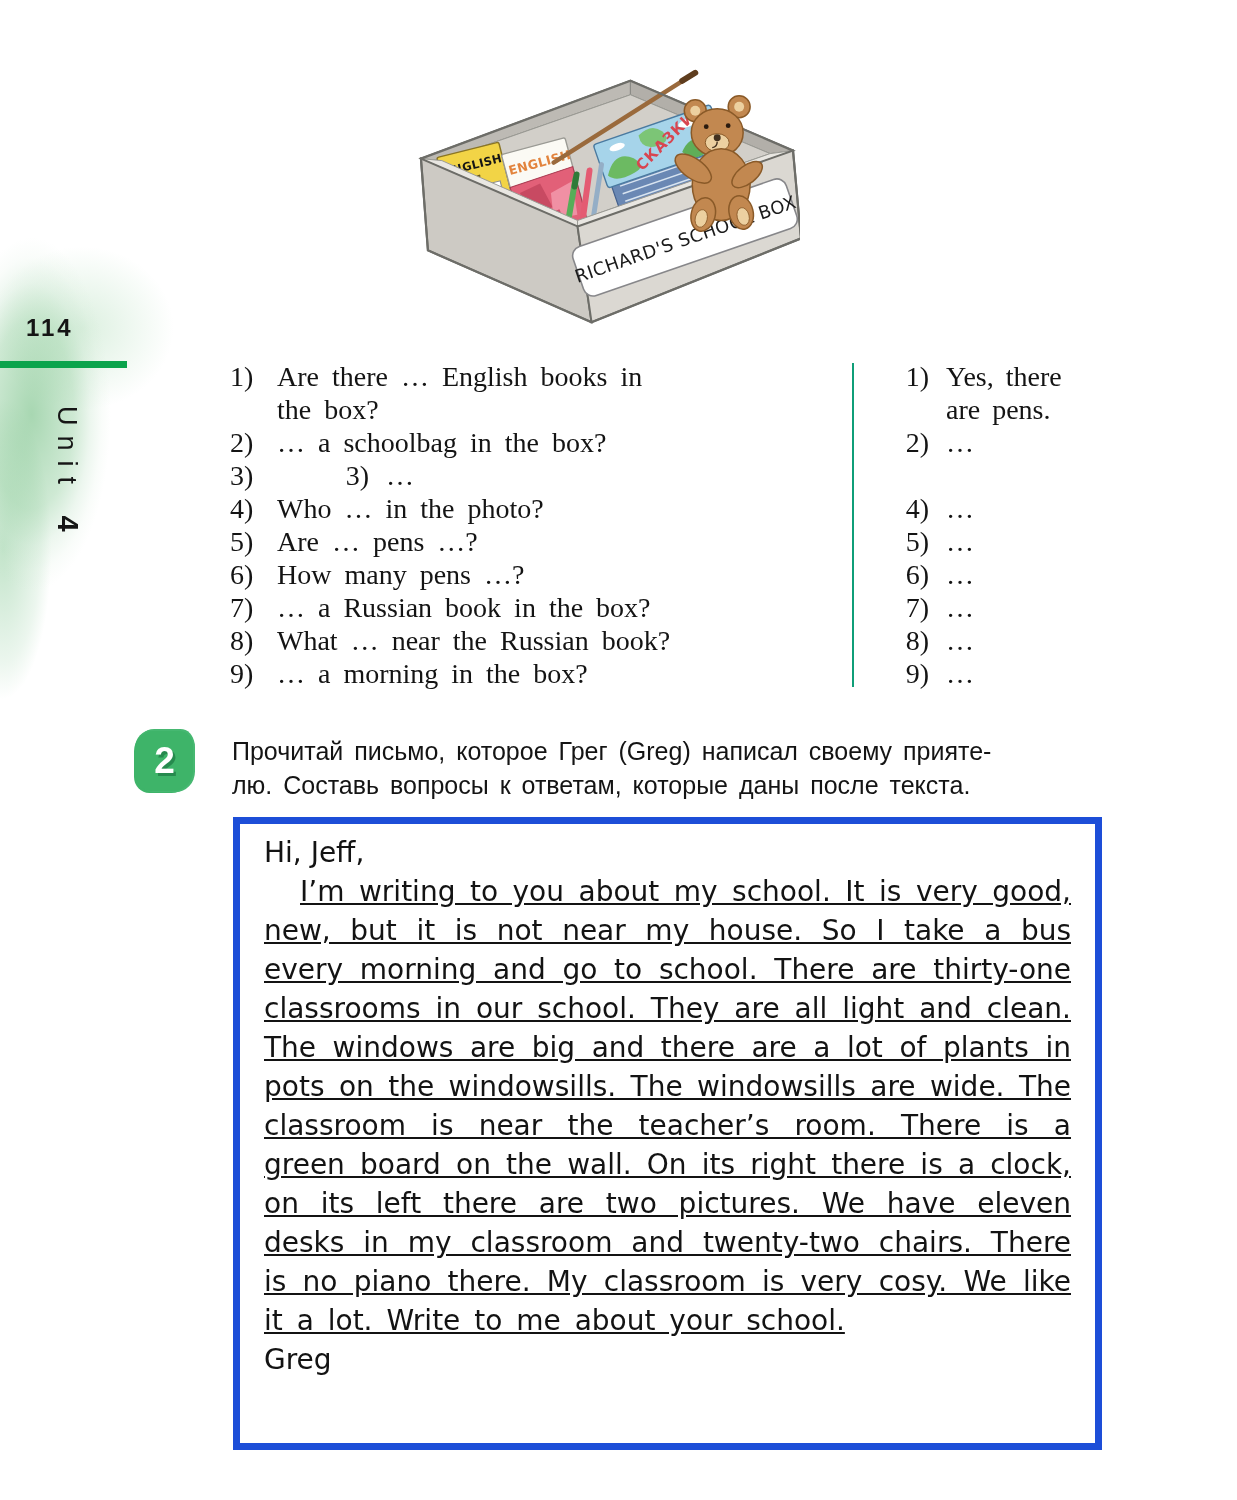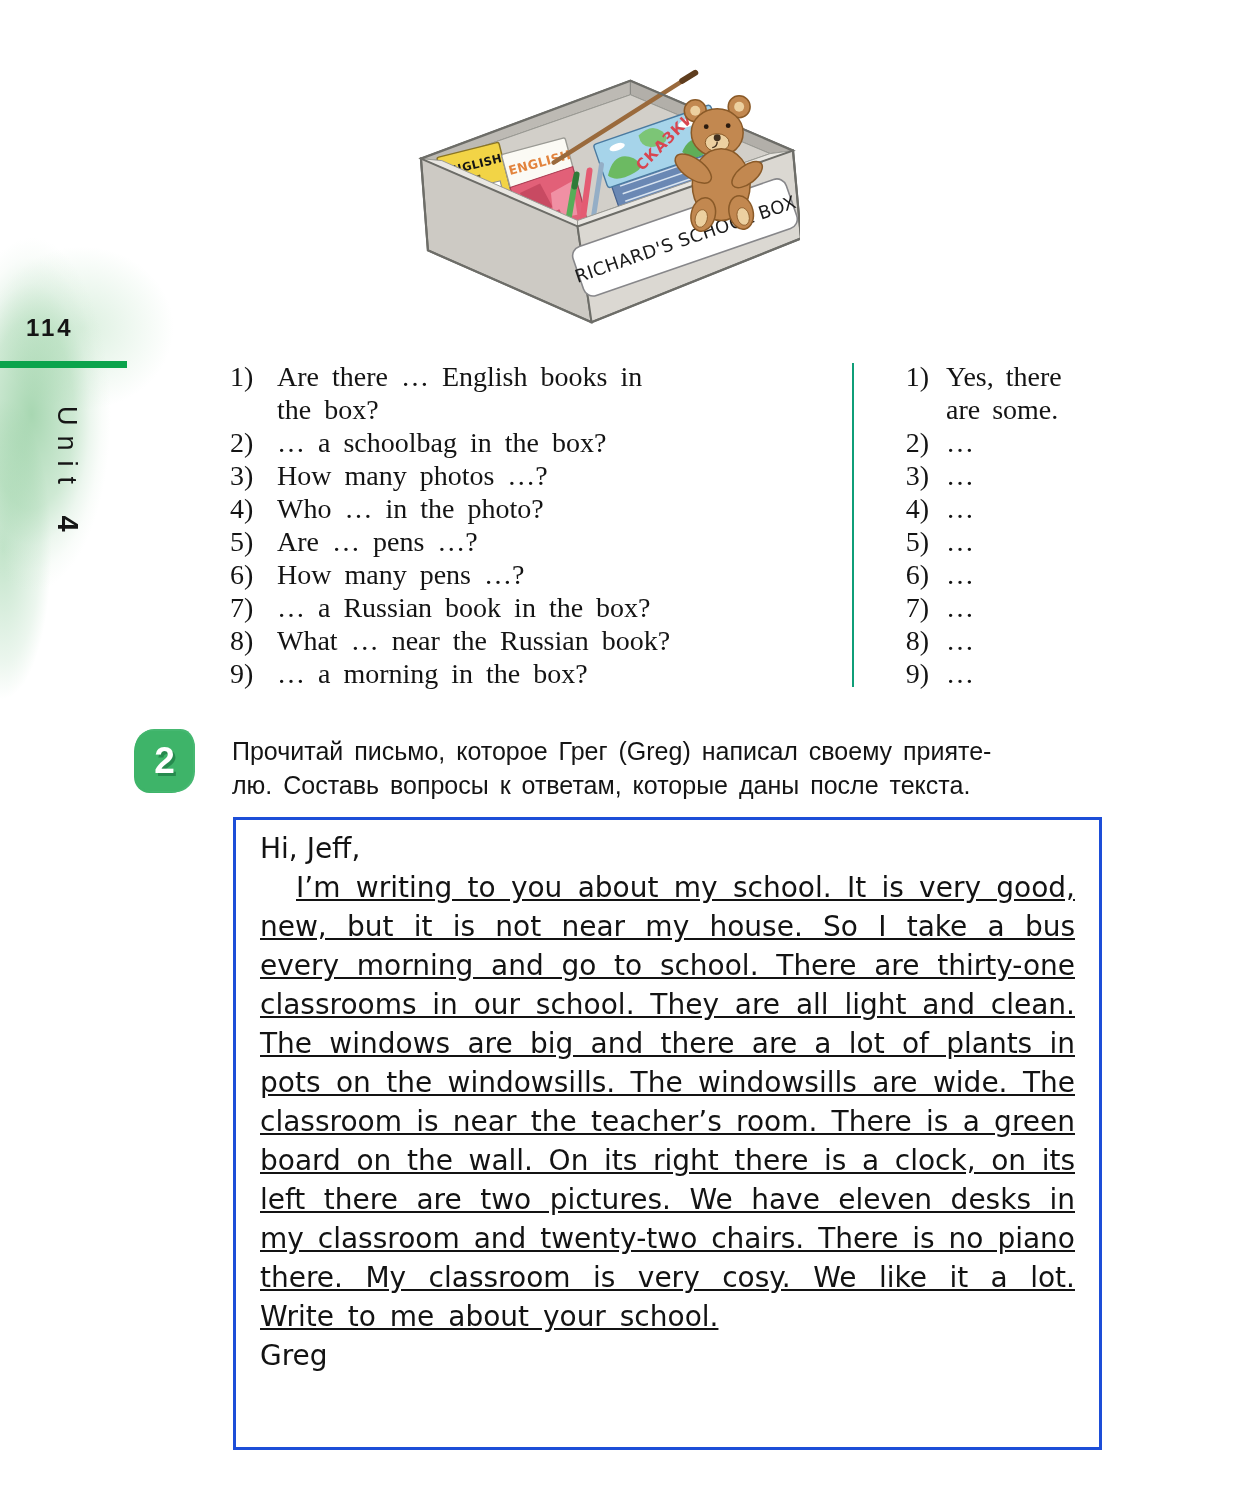--- a/index.html
+++ b/index.html
@@ -38,21 +38,21 @@
     border-radius:30% 24% 34% 27%;
     box-shadow:2px 1px 0 0 #46b871,-2px 2px 0 0 #3eb469,1px -2px 0 0 #46b871,-1px -1px 0 0 #3eb469;
     display:flex;align-items:center;justify-content:center;}
   .badge span{color:#ffffff;font-size:37px;font-weight:bold;
     text-shadow:2.5px 2.5px 0 rgba(23,110,60,.6);}
   .instruction{position:absolute;left:232px;top:735px;width:878px;margin:0;
     font-size:25px;line-height:33.5px;word-spacing:4px;white-space:pre-line;color:#141414;}
 
   
   .letter-box{position:absolute;left:233px;top:817px;width:869px;height:633px;
-    box-sizing:border-box;border:3px solid #1d4ed8;background:#ffffff;
+    box-sizing:border-box;border:7px solid #1d4ed8;background:#ffffff;
     padding:9px 24px 4px 24px;font-family:"DejaVu Sans",sans-serif;font-size:28px;
     line-height:39px;color:#131313;}
   .letter-box p{margin:0;}
   .letter-body{text-align:justify;text-indent:36px;word-spacing:5px;text-decoration:underline;}
 </style>
 </head>
 <body>
 
 <div class="page">
 
@@ -155,31 +155,30 @@
 
   <div class="ex1">
     <div class="divider"></div>
 
     <div class="q-row">
       <div class="qnum">1)</div>
       <div class="qtext">Are there … English books in
 the box?</div>
       <div class="anum">1)</div>
       <div class="atext">Yes, there
-are some.</div>
+are pens.</div>
     </div>
     <div class="q-row">
       <div class="qnum">2)</div>
       <div class="qtext">… a schoolbag in the box?</div>
       <div class="anum">2)</div>
       <div class="atext">…</div>
     </div>
     <div class="q-row">
       <div class="qnum">3)</div>
-      <div class="qtext">How many photos …?</div>
       <div class="anum">3)</div>
       <div class="atext">…</div>
     </div>
     <div class="q-row">
       <div class="qnum">4)</div>
       <div class="qtext">Who … in the photo?</div>
       <div class="anum">4)</div>
       <div class="atext">…</div>
     </div>
     <div class="q-row">

